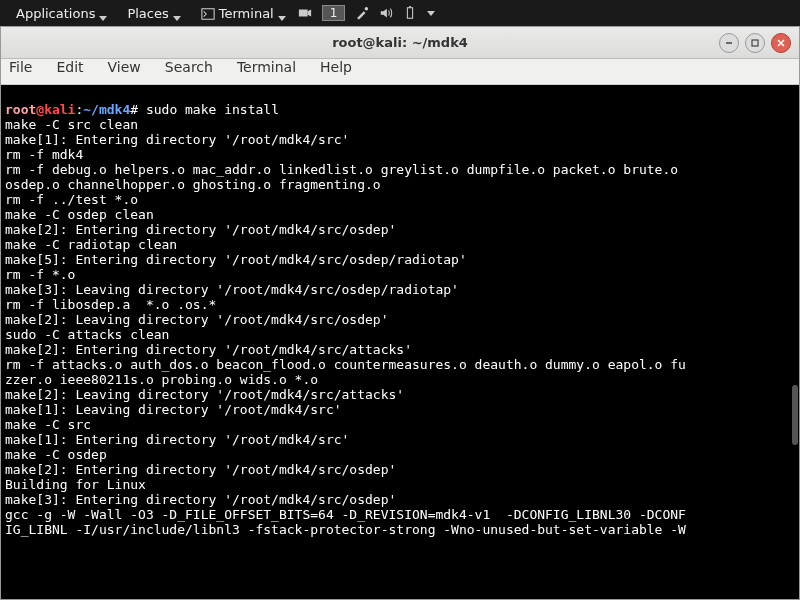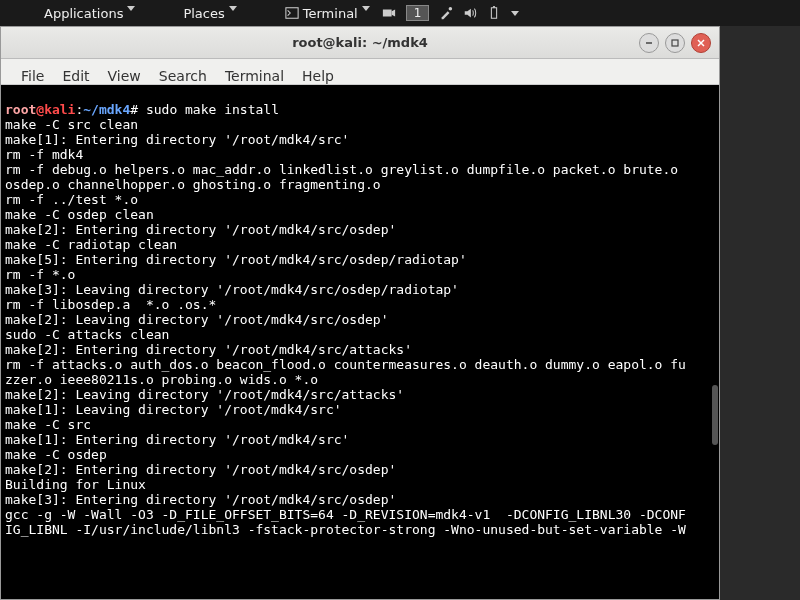--- a/index.html
+++ b/index.html
@@ -16,24 +16,23 @@
   color: #eee;
   display: flex;
   align-items: center;
   font-size: 13px;
   padding: 0 8px;
   gap: 4px;
 }
 .topbar .menu-item {
   padding: 0 8px;
   display: flex;
-  align-items: flex-start;
+  align-items: flex-end;
   gap: 4px;
   cursor: pointer;
-  margin-left: 28px;
 }
 .topbar .center { flex: 1; text-align: center; }
 .topbar .right { display: flex; align-items: center; gap: 10px; }
 .tri-down {
   display: inline-block;
   width: 0; height: 0;
   border-left: 4px solid transparent;
   border-right: 4px solid transparent;
   border-top: 5px solid #ccc;
 }
@@ -41,21 +40,21 @@
   border: 1px solid #888;
   background: #555;
   padding: 0 7px;
   font-size: 12px;
 }
 .icon { width: 14px; height: 14px; display: inline-block; }
 
 .window {
   position: absolute;
   left: 0; top: 26px;
-  width: 720px; height: 574px;
+  width: 800px; height: 574px;
   background: #f5f5f4;
   border: 1px solid #999;
   display: flex;
   flex-direction: column;
 }
 .titlebar {
   height: 32px;
   background: linear-gradient(#eaeae8, #dcdcda);
   border-bottom: 1px solid #bbb;
   display: flex;
@@ -84,23 +83,23 @@
   font-size: 11px;
   color: #444;
   cursor: pointer;
 }
 .win-btn.close { background: #e06055; border-color: #b04035; color: #fff; }
 .menubar {
   height: 26px;
   background: #f0f0ee;
   border-bottom: 1px solid #ccc;
   display: flex;
-  align-items: flex-end;
-  padding: 0 20px;
-  gap: 18px;
+  align-items: flex-start;
+  padding: 0 8px;
+  gap: 24px;
   font-size: 14px;
   color: #333;
 }
 .menubar span { cursor: pointer; }
 .terminal {
   flex: 1;
   background: #000;
   color: #fff;
   font-family: "DejaVu Sans Mono", monospace;
   font-size: 13px;

